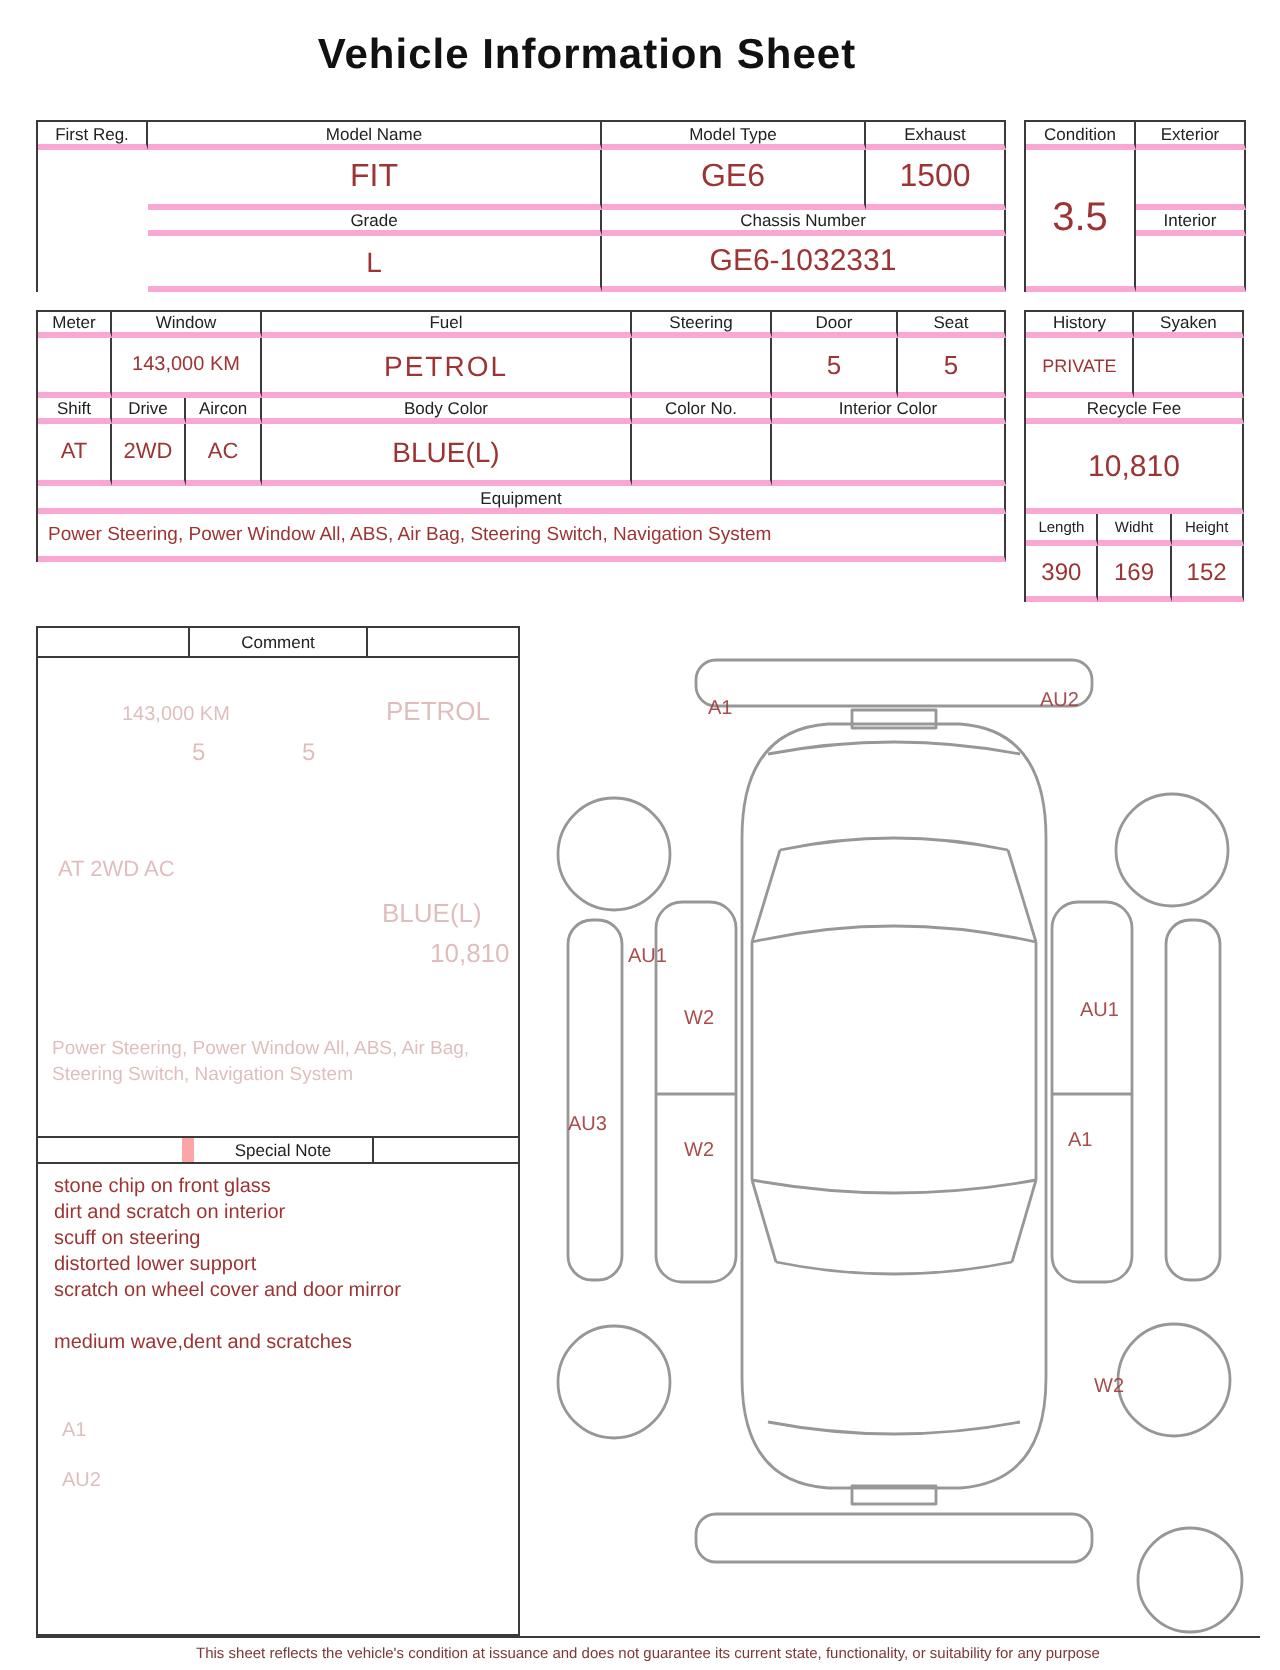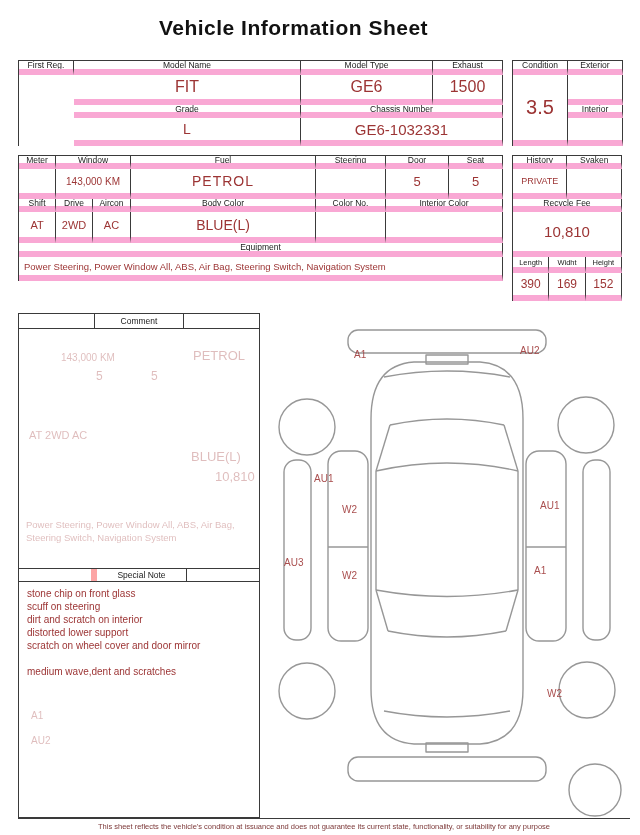--- a/index.html
+++ b/index.html
@@ -8,21 +8,21 @@
     width:640px; height:835px; position:relative;
     font-family:"Liberation Sans", sans-serif; color:#000;
   }
   .title {
     position:absolute; top:16px; left:0; width:587px;
     text-align:center; font-size:21px; font-weight:bold; color:#111;
     letter-spacing:0.5px;
   }
   .tbl { position:absolute; display:grid; border-top:1px solid #3a3a3a; border-left:1px solid #3a3a3a; background:#fff; }
   .tbl > div {
-    border-right:1px solid #3a3a3a; border-bottom:6px solid #f9a8d4;
+    border-right:1px solid #3a3a3a; border-bottom:3px solid #f9a8d4;
     display:flex; align-items:center; justify-content:center;
     overflow:hidden; white-space:nowrap;
   }
   .h { font-size:8.5px; color:#222; }
   .v { color:#9c3434; }
   .f75{font-size:7.5px}.f9{font-size:9px}.f95{font-size:9.5px}.f10{font-size:10px}
   .f11{font-size:11px}.f12{font-size:12px}.f13{font-size:13px}.f14{font-size:14px}
   .f15{font-size:15px}.f16{font-size:16px}.f20{font-size:20px}
   .left-al { justify-content:flex-start !important; padding-left:5px; }
   .firstreg { flex-direction:column; align-items:flex-start !important; padding-left:5px; line-height:1.12; font-size:16px; }
@@ -159,22 +159,22 @@
     <span class="ghost f11" style="left:10px; top:100px;">AT  2WD  AC</span>
     <span class="ghost f13" style="left:172px; top:120px;">BLUE(L)</span>
     <span class="ghost f13" style="left:196px; top:140px;">10,810</span>
     <span class="ghost ghost-wrap f95" style="left:7px; top:190px; width:228px;">Power Steering, Power Window  All, ABS, Air Bag, Steering Switch, Navigation System</span>
   </div>
   <div class="note-hdr">
     <span>Special Note</span>
   </div>
   <div class="note-body" style="position:relative;">
     <div class="note-line">stone chip on front glass</div>
+    <div class="note-line">dirt and scratch on interior</div>
     <div class="note-line">scuff on steering</div>
-    <div class="note-line">dirt and scratch on interior</div>
     <div class="note-line">distorted lower support</div>
     <div class="note-line">scratch on wheel cover and door mirror</div>
     <div class="note-line"></div>
     <div class="note-line">medium wave,dent and scratches</div>
     <span class="ghost f10" style="left:12px; top:128px;">A1</span>
     <span class="ghost f10" style="left:12px; top:153px;">AU2</span>
   </div>
 </div>
 
 <div class="diagram">

